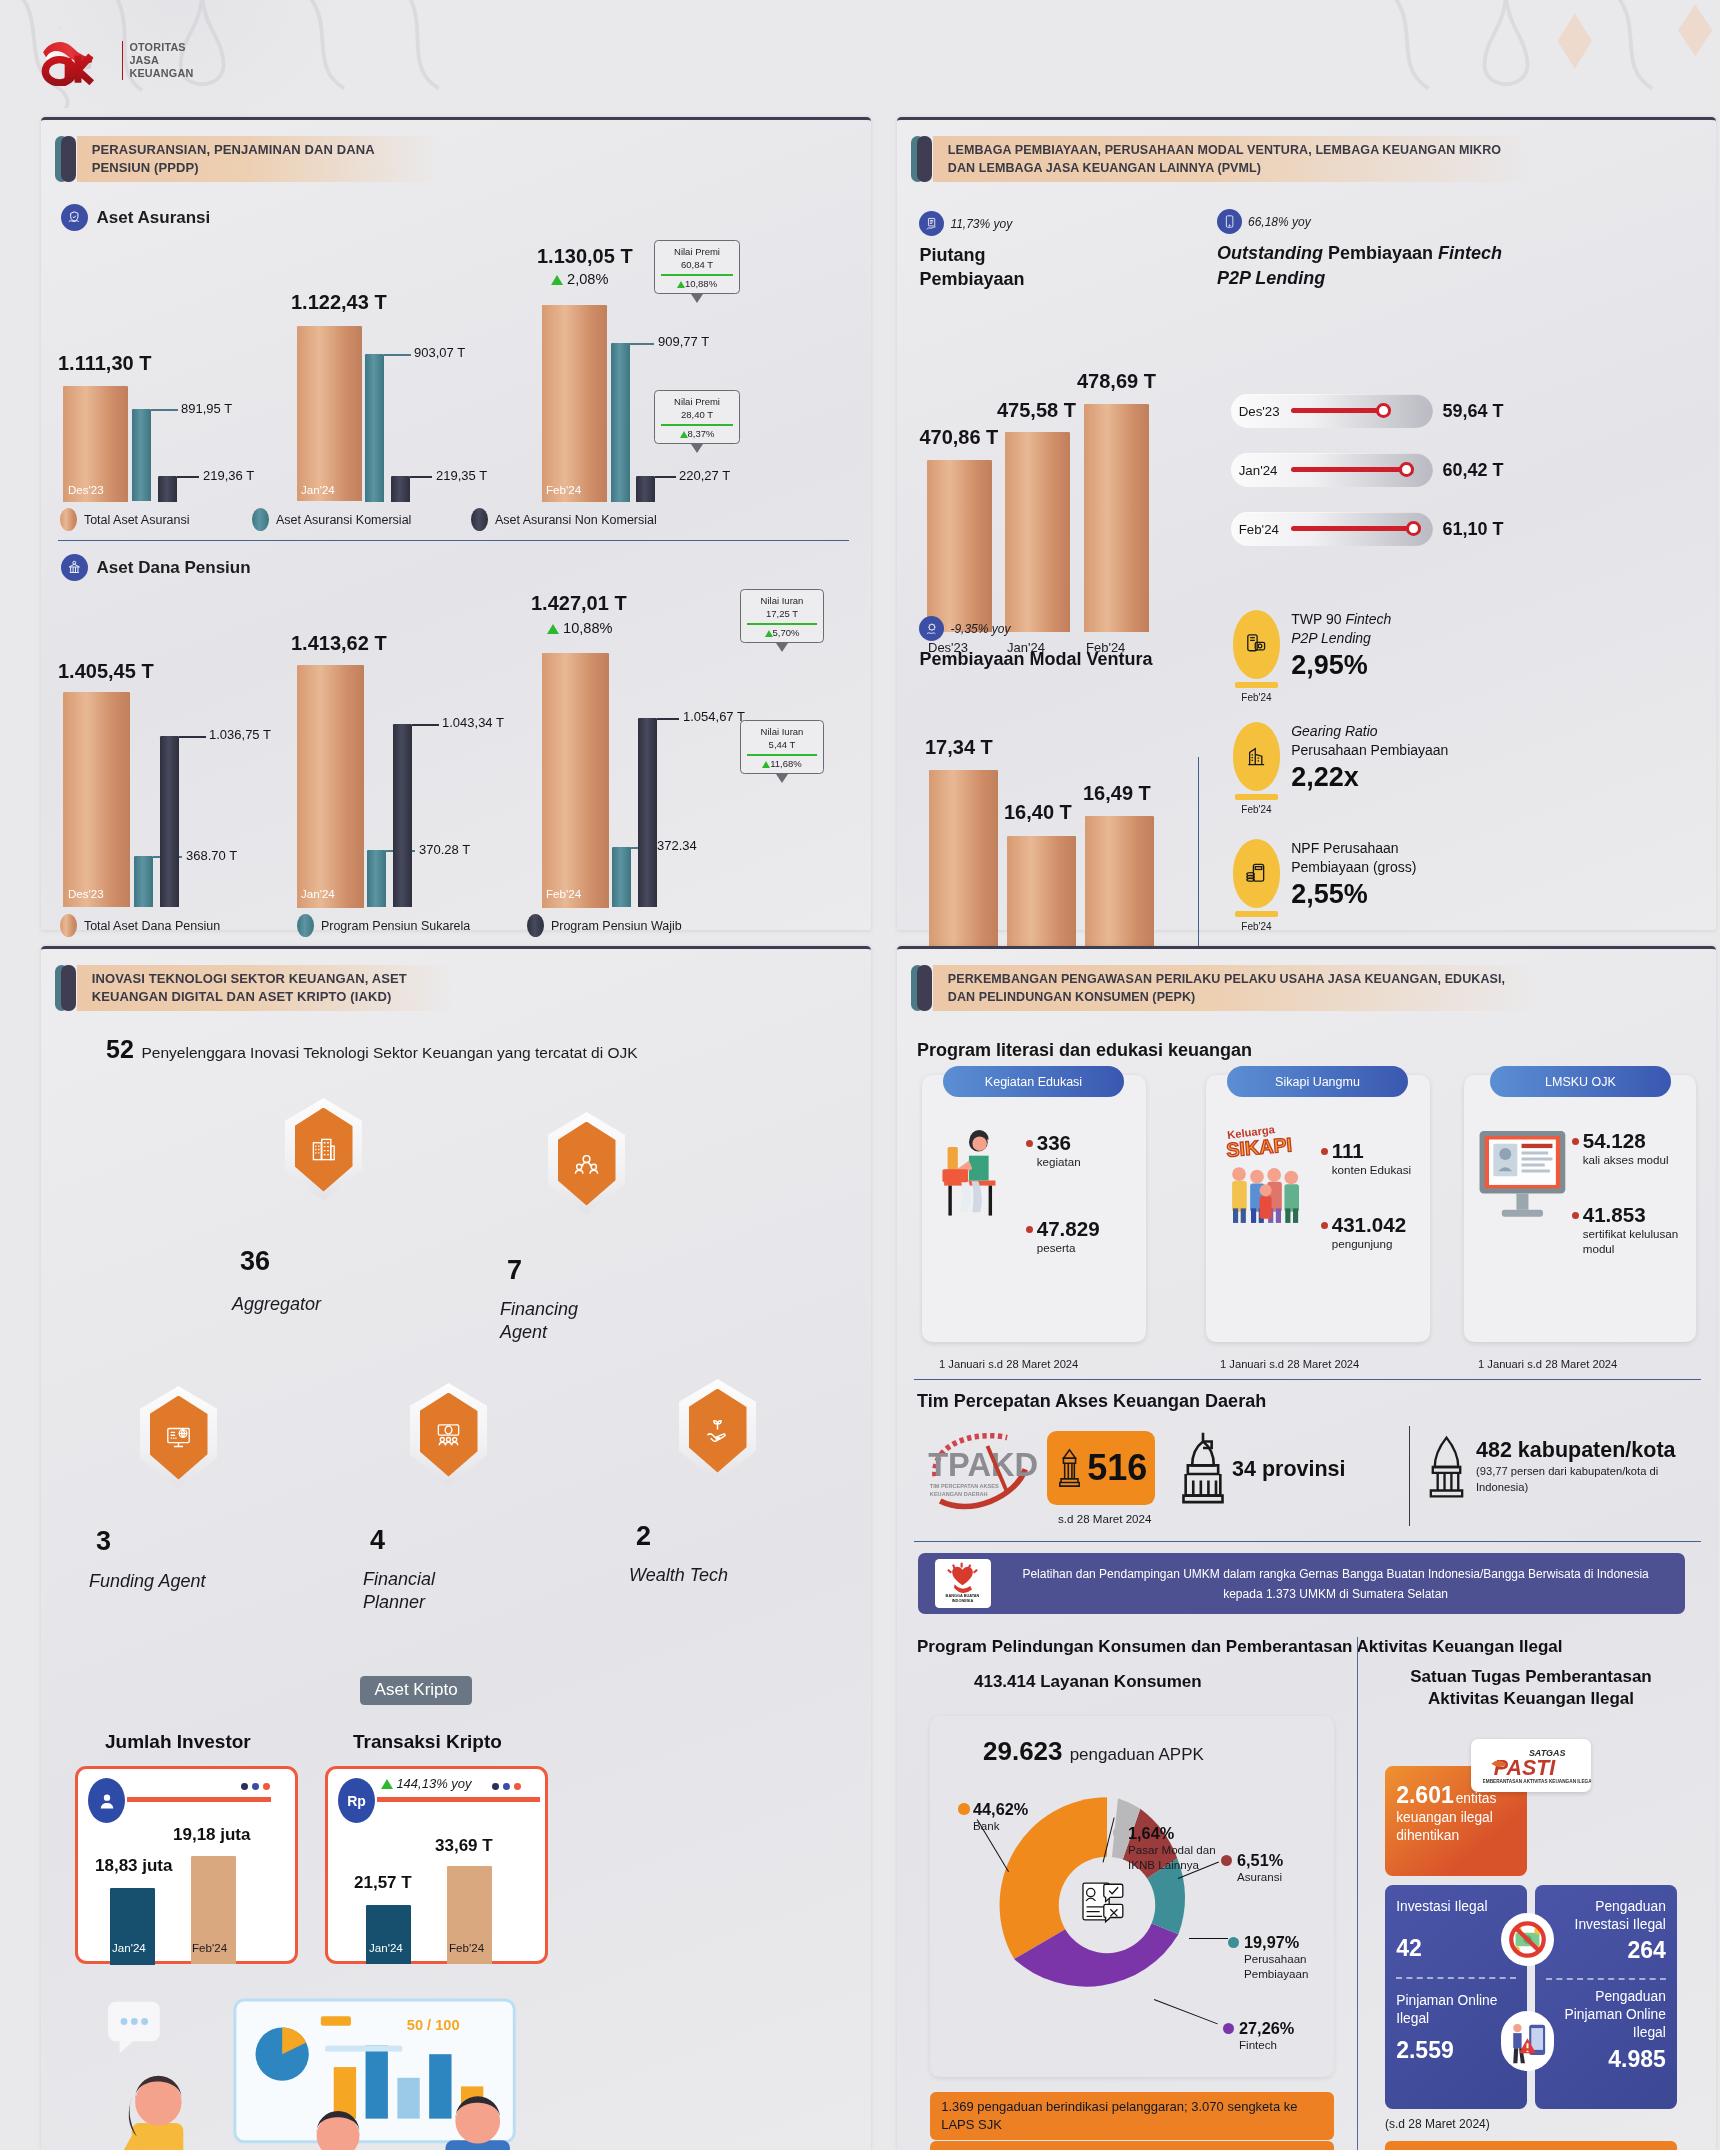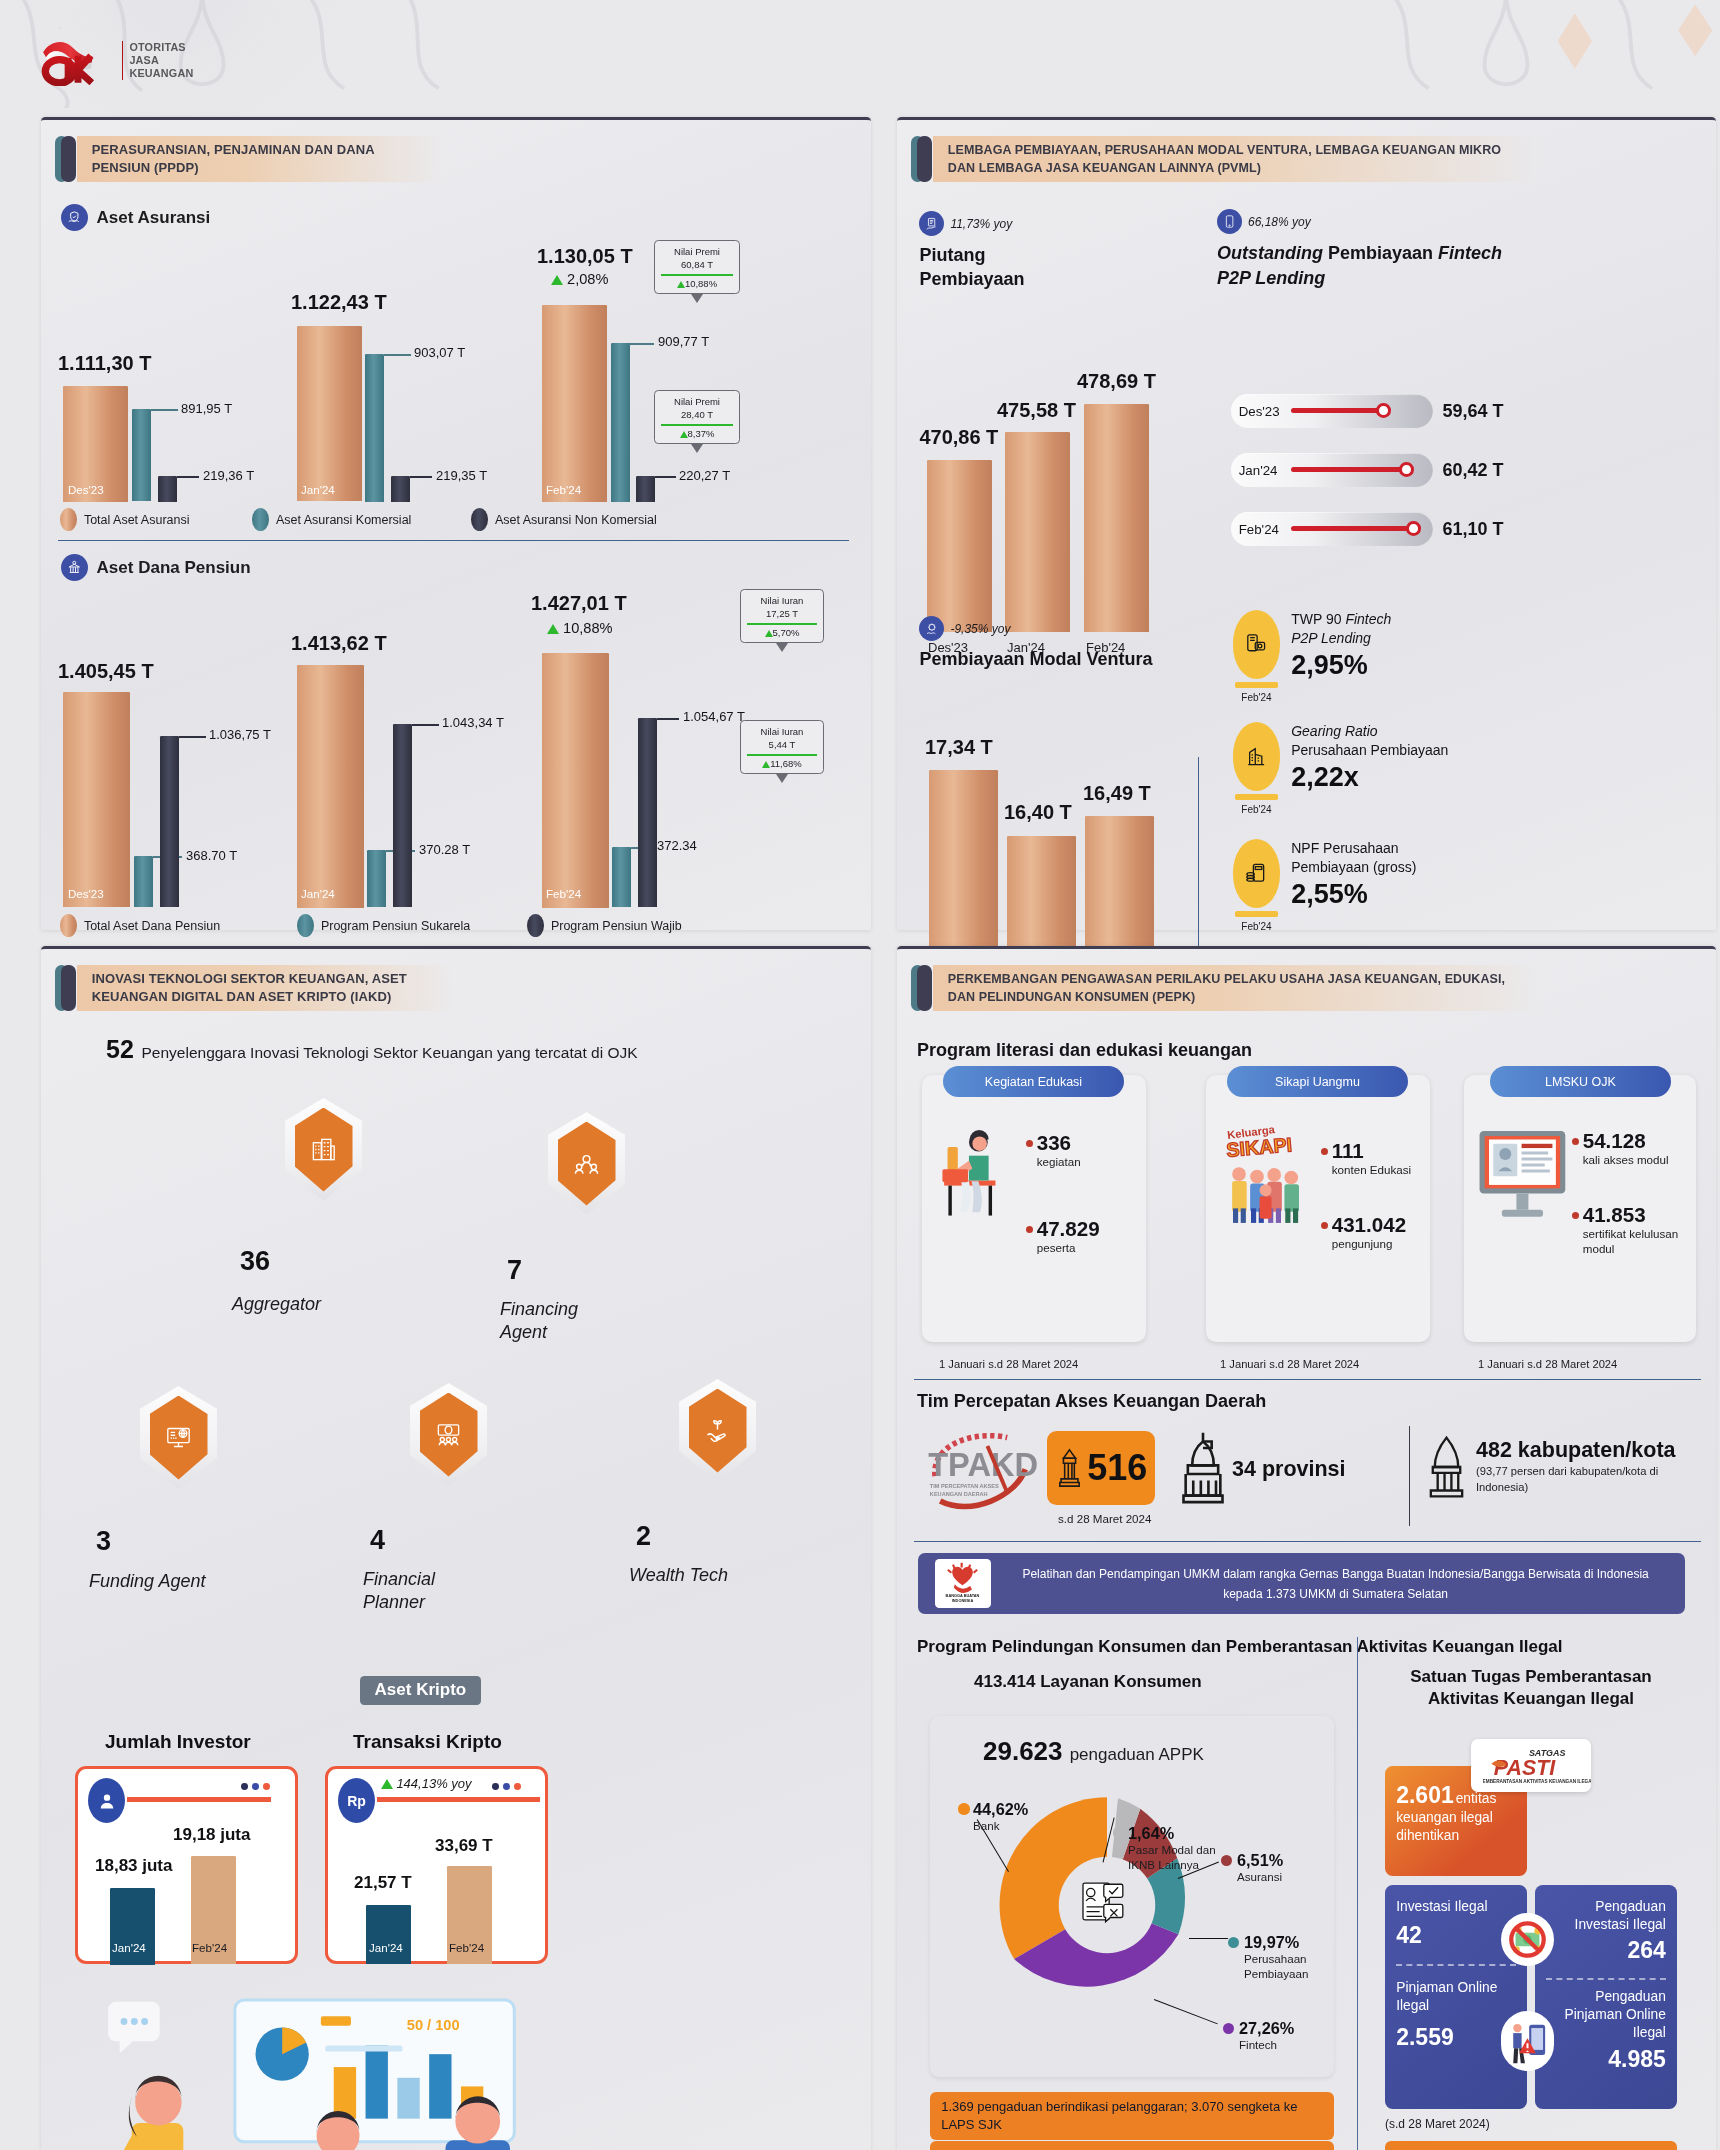--- a/index.html
+++ b/index.html
@@ -119,21 +119,21 @@
      clip-path:polygon(50% 0,100% 22%,100% 70%,50% 100%,0 70%,0 22%);
      filter:drop-shadow(2.2px 3.4px 3.4px rgba(0,0,0,.18)); }
   .hexwrap .inner { position:absolute; left:9.5px; top:9.5px; width:58px;height:84px;
      background:#e0792a;
      clip-path:polygon(50% 0,100% 22%,100% 70%,50% 100%,0 70%,0 22%);
      display:flex;align-items:center;justify-content:center;color:#fff;font-size:22.4px; }
   .hexnum { position:absolute; font-size:27px; font-weight:700; color:#111114; }
   .hexlbl { position:absolute; font-size:18px; font-style:italic; color:#1a1a1e; line-height:23px;}
 
   .kripto-tag { position:absolute; background:#6a7683; border-radius:4.3px; color:#fff;
-     font-size:17px; font-weight:700; padding:4.3px 14.6px; }
+     font-size:17px; font-weight:400; padding:4.3px 14.6px; }
   .kripto-card { position:absolute; border:3.9px solid #f05a3c; border-radius:11.2px; background:#fff; }
   .kripto-h { position:absolute; font-size:19px; font-weight:700; color:#111114;}
 
   
   .pepk-h { position:absolute; font-size:18px; font-weight:700; color:#141418; }
   .lit-card { position:absolute; width:224px; height:267px; background:#f0f0f2;
      border-radius:10.3px; box-shadow:0 1.7px 5.2px rgba(0,0,0,.1);}
   .lit-tab { position:absolute; width:181px;height:31px;border-radius:15.5px;
      background:linear-gradient(90deg,#5b8fd4 0%, #3a57b0 100%);
      color:#fff;font-size:12.5px;display:flex;align-items:center;justify-content:center;}
@@ -1050,21 +1050,21 @@
     </svg>
   </div>
 
   <div class="sat-card sat-or" style="left:488px; top:817px; width:142px; height:110px; padding:15.5px 11.2px;">
     <span class="sat-num">2.601</span>
     <span class="sat-txt">entitas keuangan ilegal dihentikan</span>
   </div>
 
   <div class="sat-card sat-bl" style="left:488px; top:936px; width:142px; height:224px; padding:13px 11.2px;">
     <div class="sat-txt">Investasi Ilegal</div>
-    <div class="sat-num" style="margin-top:6px;">42</div>
+    <div class="sat-num" style="margin-top:19px;">42</div>
     <div style="border-top:2.2px dashed rgba(255,255,255,.55); margin:14.6px 0 13px;"></div>
     <div class="sat-txt">Pinjaman Online Ilegal</div>
     <div class="sat-num" style="margin-top:9.5px;">2.559</div>
   </div>
   <div class="sat-card sat-bl" style="left:638px; top:936px; width:142px; height:224px; padding:13px 11.2px; text-align:right;">
     <div class="sat-txt">Pengaduan Investasi Ilegal</div>
     <div class="sat-num" style="margin-top:2.6px;">264</div>
     <div style="border-top:2.2px dashed rgba(255,255,255,.55); margin:14.6px 0 7.7px;"></div>
     <div class="sat-txt">Pengaduan Pinjaman Online Ilegal</div>
     <div class="sat-num" style="margin-top:4.3px;">4.985</div>

